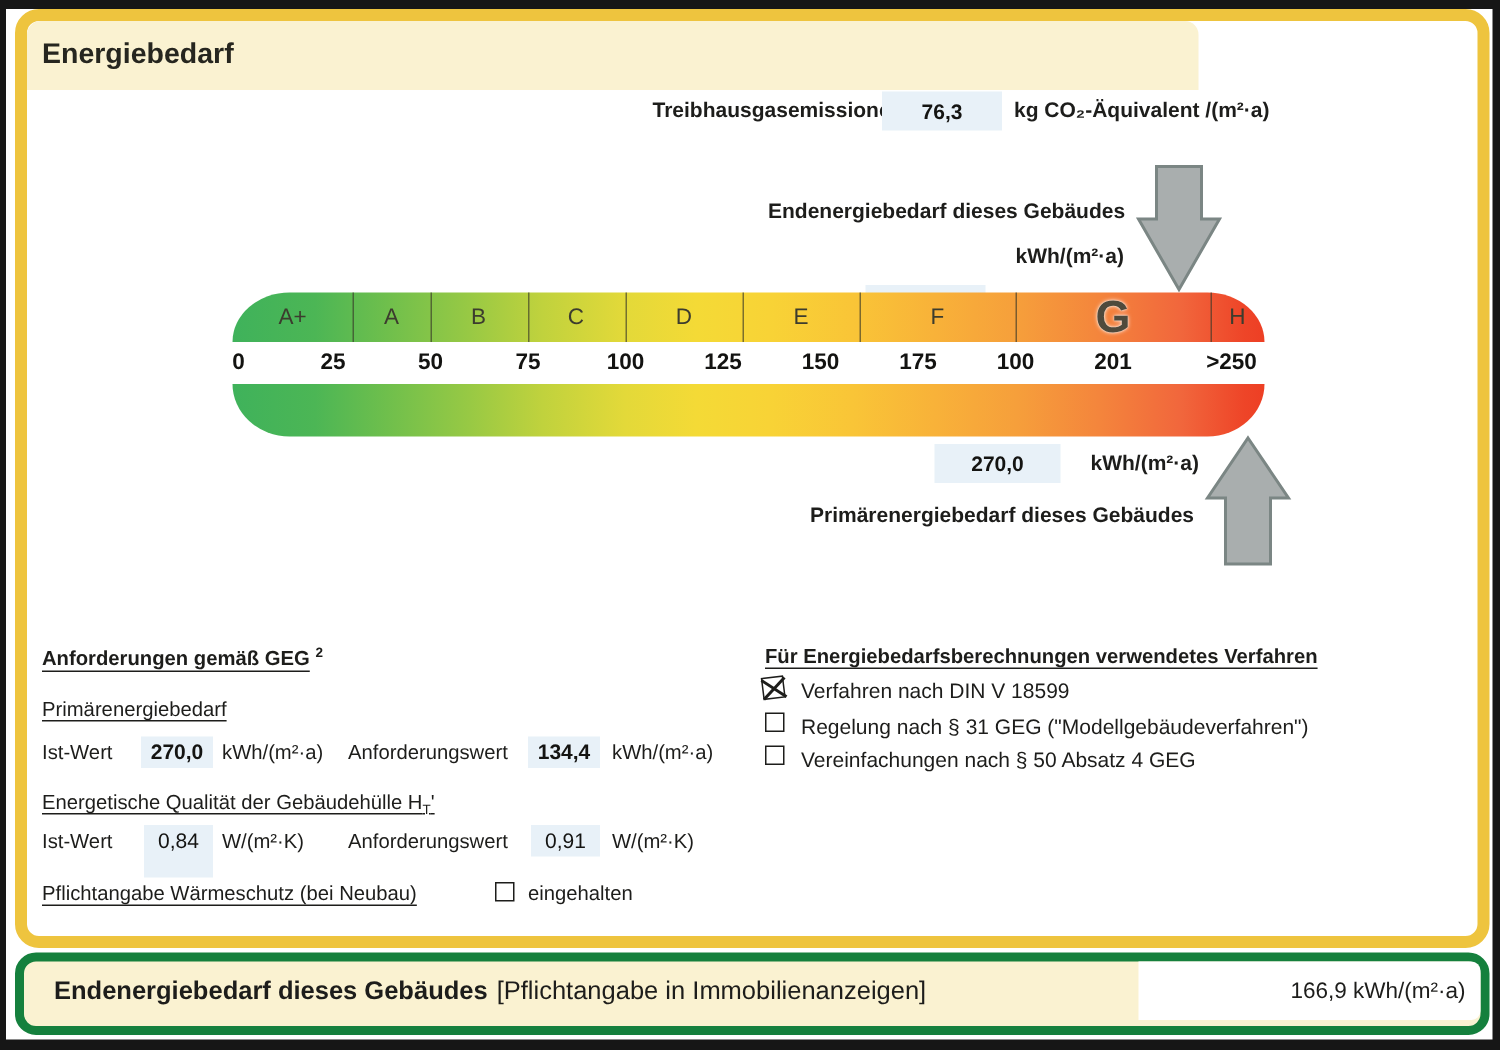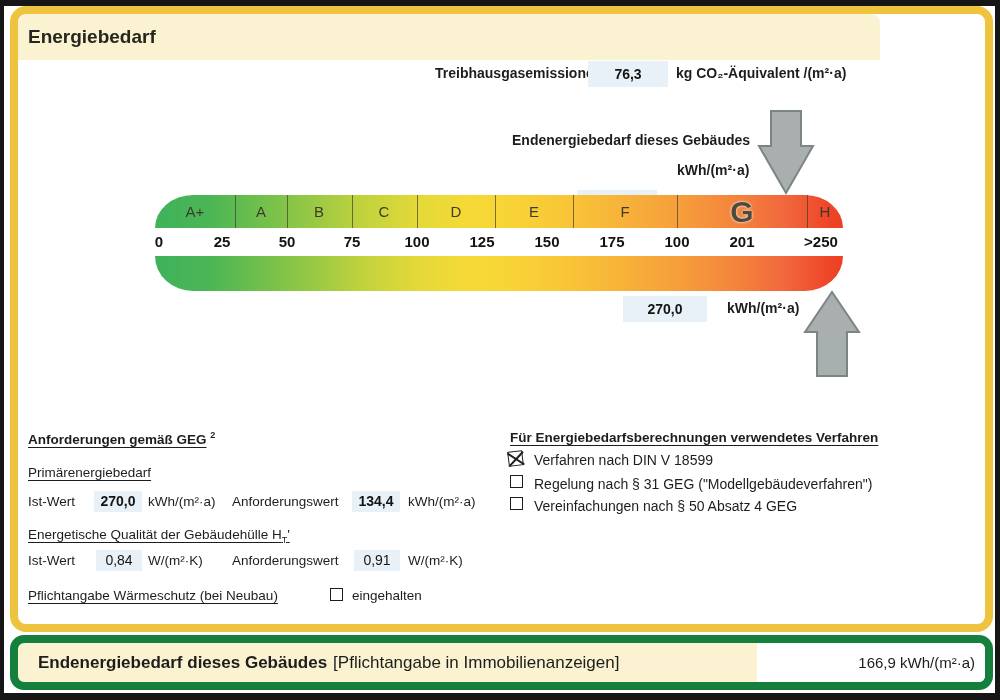--- a/index.html
+++ b/index.html
@@ -12,21 +12,21 @@
   .b { font-weight:bold; }
   .frame {
     position:absolute; inset:0; pointer-events:none;
     border-style:solid; border-color:#161616; border-width:6px 5px 7px 4px;
   }
   .main-box {
     position:absolute; left:10px; top:6px; width:983px; height:626px;
     border:8px solid #eec43e; border-radius:16px; background:#fff; box-sizing:border-box;
   }
   .header-strip {
-    position:absolute; left:18px; top:14px; width:862px; height:46px;
+    position:absolute; left:18px; top:14px; width:781px; height:46px;
     background:#faf2d1; border-radius:9px 9px 0 0;
   }
   .page-title {
     position:absolute; left:10px; top:0; line-height:46px;
     font-size:19px; font-weight:bold; color:#26261f;
   }
   .t14 { font-size:14px; }
   .t13 { font-size:13.5px; }
   .val-box {
     position:absolute; background:#e8f1f8; text-align:center;
@@ -67,21 +67,21 @@
   }
   .checkbox.checked { width:15px; height:15px; transform:rotate(-7deg); }
   .checkbox.checked::before, .checkbox.checked::after {
     content:""; position:absolute; left:50%; top:50%; width:20px; height:1.7px; background:#1d1d1b;
   }
   .checkbox.checked::before { transform:translate(-50%,-50%) rotate(40deg); }
   .checkbox.checked::after  { transform:translate(-50%,-50%) rotate(-40deg); }
   
   .footer-bar {
     position:absolute; left:10px; top:635px; width:983px; height:55px;
-    border:8px solid #15803d; border-radius:14px; background:#faf2d1; box-sizing:border-box;
+    border:6px solid #15803d; border-radius:14px; background:#faf2d1; box-sizing:border-box;
   }
   .footer-text { position:absolute; left:20px; top:0; line-height:39px; font-size:17px; white-space:nowrap; }
   .footer-text .rest { font-weight:normal; margin-left:6px; }
   .footer-value-box {
     position:absolute; right:0; top:0; width:228px; height:39px; background:#fff;
     border-radius:0 6px 6px 0; text-align:right; box-sizing:border-box;
     padding-right:10px; line-height:39px; font-size:15px;
   }
   .nw { white-space:nowrap; }
 </style>
@@ -137,40 +137,41 @@
     <span class="tick" style="left:392px">150</span>
     <span class="tick" style="left:457px">175</span>
     <span class="tick" style="left:522px">100</span>
     <span class="tick" style="left:587px">201</span>
     <span class="tick" style="left:666px">&gt;250</span>
     <div class="band lower"></div>
   </div>
 
   <span class="val-box" style="left:623px; top:296px; width:84px; height:26px; line-height:26px;">270,0</span>
   <span class="abs t14 b nw" style="left:727px; top:300px;">kWh/(m²·a)</span>
+  <span class="abs t14 b nw" style="left:540px; top:335px;">Primärenergiebedarf dieses Gebäudes</span>
 
   <svg class="abs" style="left:799px; top:290px;" width="66" height="88">
     <polygon points="33,2 60,42 48,42 48,86 18,86 18,42 6,42" fill="#a9aeae" stroke="#7b8684" stroke-width="2"></polygon>
   </svg>
 
   <span class="abs t13 b nw" style="left:28px; top:430px;"><span class="u">Anforderungen gemäß GEG</span>&nbsp;<sup style="font-size:9px;">2</sup></span>
 
   <span class="abs t13 u nw" style="left:28px; top:465px;">Primärenergiebedarf</span>
 
   <span class="abs t13 nw" style="left:28px; top:494px;">Ist-Wert</span>
   <span class="val-box t13" style="left:94px; top:491px; width:48px; height:21px; line-height:21px;">270,0</span>
   <span class="abs t13 nw" style="left:148px; top:494px;">kWh/(m²·a)</span>
   <span class="abs t13 nw" style="left:232px; top:494px;">Anforderungswert</span>
   <span class="val-box t13" style="left:352px; top:491px; width:48px; height:21px; line-height:21px;">134,4</span>
   <span class="abs t13 nw" style="left:408px; top:494px;">kWh/(m²·a)</span>
 
   <span class="abs t13 u nw" style="left:28px; top:527px;"><span>Energetische Qualität der Gebäudehülle H</span><sub style="font-size:9px;">T</sub><span>'</span></span>
 
   <span class="abs t13 nw" style="left:28px; top:553px;">Ist-Wert</span>
-  <span class="val-box normal t13" style="left:96px; top:550px; width:46px; height:21px; line-height:21px;">0,84</span>
+  <span class="val-box normal t13" style="left:96px; top:550px; width:46px; height:35px; line-height:21px;">0,84</span>
   <span class="abs t13 nw" style="left:148px; top:553px;">W/(m²·K)</span>
   <span class="abs t13 nw" style="left:232px; top:553px;">Anforderungswert</span>
   <span class="val-box normal t13" style="left:354px; top:550px; width:46px; height:21px; line-height:21px;">0,91</span>
   <span class="abs t13 nw" style="left:408px; top:553px;">W/(m²·K)</span>
 
   <span class="abs t13 u nw" style="left:28px; top:588px;">Pflichtangabe Wärmeschutz (bei Neubau)</span>
   <span class="checkbox" style="left:330px; top:588px;"></span>
   <span class="abs t13 nw" style="left:352px; top:588px;">eingehalten</span>
 
   <span class="abs t13 b u nw" style="left:510px; top:430px;">Für Energiebedarfsberechnungen verwendetes Verfahren</span>

